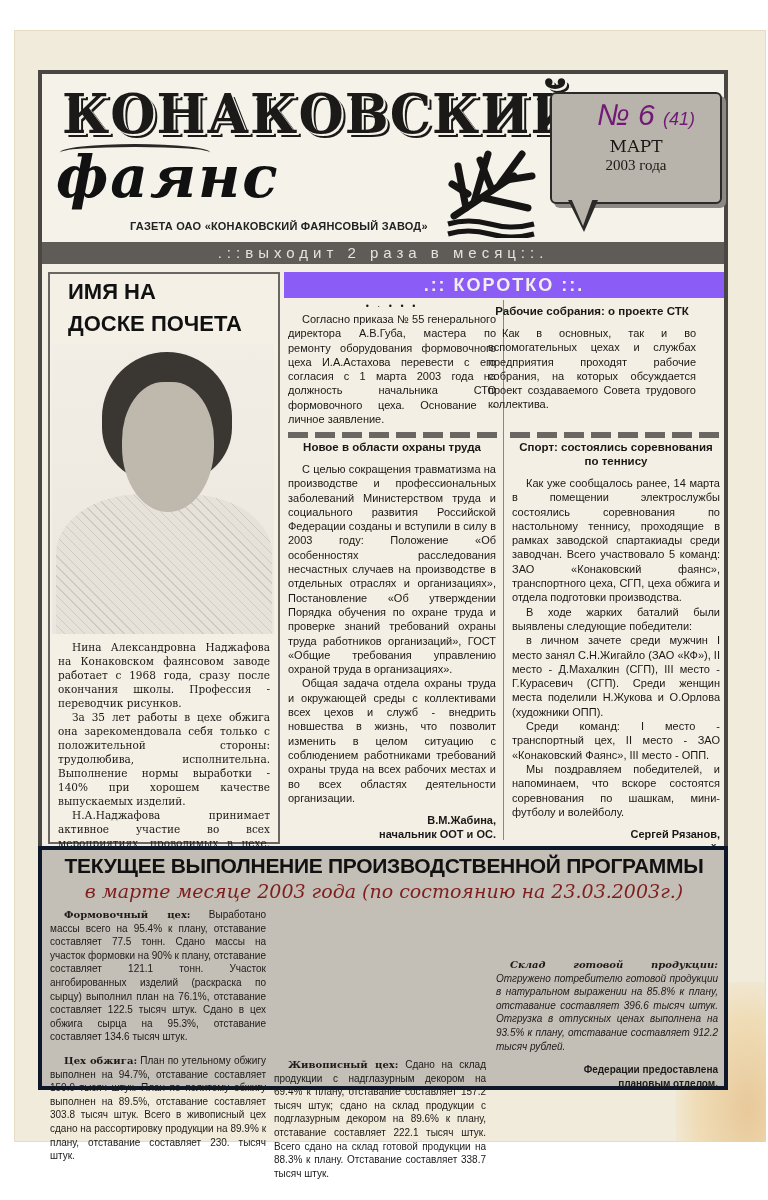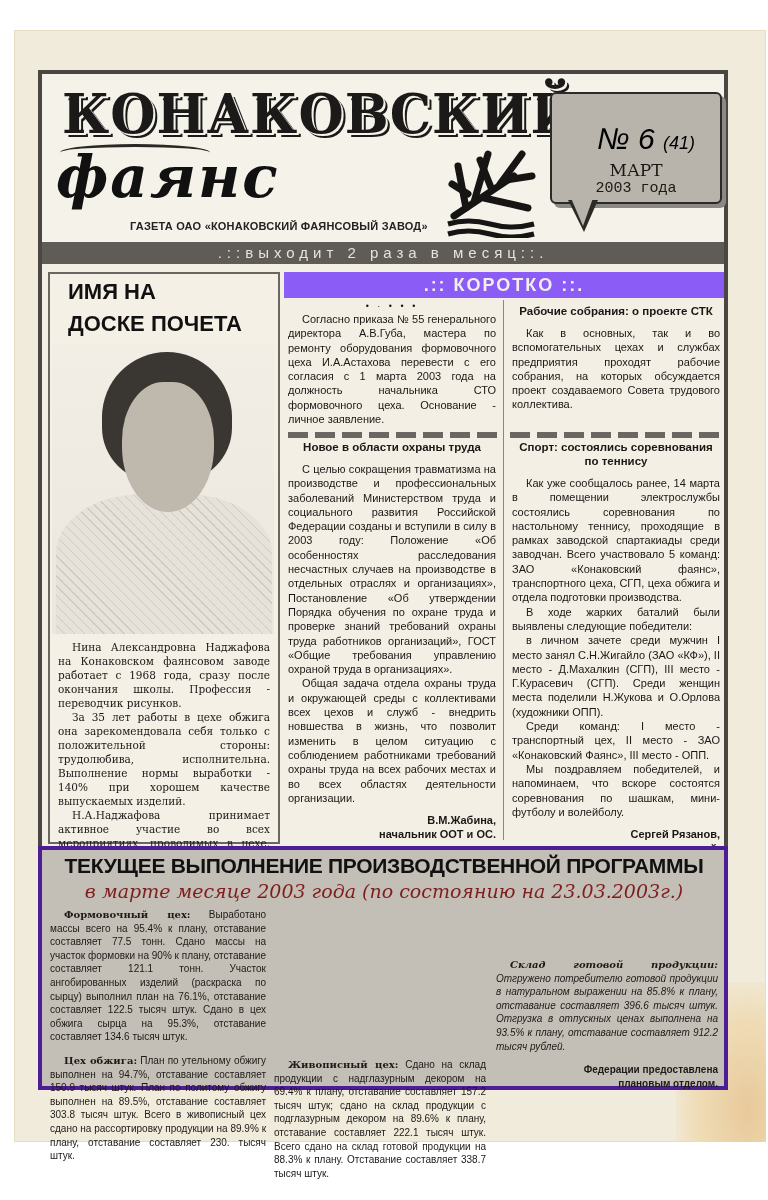--- a/index.html
+++ b/index.html
@@ -11,24 +11,24 @@
   
   .mast { position:absolute; left:42px; top:74px; width:682px; height:168px; background:#f5f2ea; }
   .title1 { position:absolute; left:20px; top:10px; font-family:"DejaVu Serif", serif; font-weight:bold; font-size:52px; letter-spacing:1px; color:#1b1a18; text-shadow:2px 2px 0 #f5f2ea, 4px 4px 0 #1b1a18; line-height:60px; transform:scaleY(1.05); }
   .swirl { position:absolute; left:18px; top:70px; width:150px; height:14px; border-top:3px solid #2a2825; border-radius:50% 50% 0 0; }
   .title2 { position:absolute; left:14px; top:68px; font-family:"DejaVu Serif", serif; font-style:italic; font-weight:bold; font-size:58px; color:#111; letter-spacing:2px; line-height:70px; }
   .subtitle { position:absolute; left:88px; top:146px; font-size:11px; font-weight:bold; color:#222; letter-spacing:0.2px; }
   .logo { position:absolute; left:402px; top:72px; width:92px; height:92px; }
   .issue-box { position:absolute; left:508px; top:18px; width:168px; height:108px; background:#b8b4ac; border:2px solid #2b2a28; border-radius:6px; box-shadow:4px 4px 0 #8c8984; text-align:center; }
   .issue-tail { position:absolute; left:526px; top:126px; width:0; height:0; border-left:16px solid transparent; border-right:14px solid transparent; border-top:32px solid #2b2a28; }
   .issue-tail:after { content:""; position:absolute; left:-13px; top:-34px; border-left:12px solid transparent; border-right:10px solid transparent; border-top:28px solid #b8b4ac; }
-  .issue-no { font-style:italic; font-size:30px; color:#000000; margin-top:28px; line-height:34px;padding-left:20px; }
+  .issue-no { font-style:italic; font-size:30px; color:#701a75; margin-top:4px; line-height:34px;padding-left:20px; }
   .issue-no .sm { font-size:18px; }
   .issue-month { font-family:"DejaVu Serif", serif; font-size:17px; line-height:20px; }
-  .issue-year { font-family:Liberation Mono, monospace; font-size:15px; line-height:18px; }
+  .issue-year { font-family:Liberation Serif, serif; font-size:15px; line-height:18px; }
 
   .freq { position:absolute; left:42px; top:242px; width:682px; height:22px; background:#5f5c58; color:#e6e3dc; font-size:15px; letter-spacing:5px; text-align:center; line-height:22px; }
 
   
   .leftcol { position:absolute; left:48px; top:272px; width:228px; height:568px; border:2px solid #6a6662; background:#f4f0e6; }
   .left-head { position:absolute; left:18px; top:2px; font-weight:bold; font-size:22px; line-height:32px; color:#111; }
   .photo { position:absolute; left:2px; top:70px; width:222px; height:290px; background:linear-gradient(#f2eee6,#ebe7de); overflow:hidden; }
   .photo .hair { position:absolute; left:50px; top:8px; width:130px; height:130px; background:#3a3632; border-radius:50% 50% 42% 42%; }
   .photo .face { position:absolute; left:70px; top:38px; width:92px; height:130px; background:#bfb8ad; border-radius:45% 45% 50% 50%; }
   .photo .body { position:absolute; left:4px; top:150px; width:216px; height:150px; background:repeating-linear-gradient(45deg,#e6e2da 0 6px,#cfcac1 6px 7px), #e6e2da; border-radius:40% 40% 0 0; }
@@ -40,21 +40,21 @@
   .kcol { position:absolute; font-size:11px; line-height:14.3px; text-align:justify; color:#1a1816; }
   .kcol p { margin:0; text-indent:14px; }
   .khead { font-weight:bold; text-align:center; font-size:11.5px; line-height:14px; margin:4px 0 8px; }
   .dots { text-align:center; font-size:9px; letter-spacing:3px; line-height:12px; }
   .vdiv { position:absolute; left:503px; top:300px; width:1px; height:540px; background:#8a8680; }
   .dash { position:absolute; height:6px; background:repeating-linear-gradient(90deg,#6a6662 0 20px,transparent 20px 27px); }
   .sig { font-weight:bold; text-align:right; font-size:11px; line-height:14px; margin-top:8px; }
   .sig div { text-indent:0; }
 
   
-  .prod { position:absolute; left:38px; top:846px; width:690px; height:244px; background:#c3bfb6; border:4px solid #4c1d95; box-sizing:border-box; }
+  .prod { position:absolute; left:38px; top:846px; width:690px; height:244px; background:#c3bfb6; border:4px solid #0f172a; box-sizing:border-box; }
   .prod-title { position:absolute; left:6px; top:4px; width:672px; font-weight:bold; font-size:21px; color:#111; text-align:center; letter-spacing:-0.3px; }
   .prod-sub { position:absolute; left:6px; top:30px; width:672px; font-family:"DejaVu Serif", serif; font-style:italic; font-size:19px; color:#7f1d1d; text-align:center; }
   .pcol { position:absolute; top:58px; font-size:10px; line-height:13.6px; text-align:justify; color:#1c1a18; }
   .pcol p { margin:0 0 10px; text-indent:14px; }
   .pcol .lead { font-family:"DejaVu Serif", serif; font-weight:bold; font-size:10px; }
   .pcol .note { font-weight:bold; text-align:right; font-size:10px; text-indent:0; }
 </style>
 </head>
 <body>
 
@@ -111,21 +111,21 @@
   </div>
 </div>
 
 <div class="korotko-bar">.:: КОРОТКО ::.</div>
 <div class="vdiv"></div>
 
 <div class="kcol" style="left:288px; top:300px; width:208px;">
   <div class="dots">• · • • •</div>
   <p>Согласно приказа № 55 генерального директора А.В.Губа, мастера по ремонту оборудования формовочного цеха И.А.Астахова перевести с его согласия с 1 марта 2003 года на должность начальника СТО формовочного цеха. Основание - личное заявление.</p>
 </div>
-<div class="kcol" style="left:512px; top:300px; width:208px;">
+<div class="kcol" style="left:488px; top:300px; width:208px;">
   <div class="khead">Рабочие собрания: о проекте СТК</div>
   <p>Как в основных, так и во вспомогательных цехах и службах предприятия проходят рабочие собрания, на которых обсуждается проект создаваемого Совета трудового коллектива.</p>
 </div>
 
 <div class="dash" style="left:288px; top:432px; width:210px;"></div>
 <div class="dash" style="left:510px; top:432px; width:212px;"></div>
 
 <div class="kcol" style="left:288px; top:436px; width:208px;">
   <div class="khead">Новое в области охраны труда</div>
   <p>С целью сокращения травматизма на производстве и профессиональных заболеваний Министерством труда и социального развития Российской Федерации созданы и вступили в силу в 2003 году: Положение «Об особенностях расследования несчастных случаев на производстве в отдельных отраслях и организациях», Постановление «Об утверждении Порядка обучения по охране труда и проверке знаний требований охраны труда работников организаций», ГОСТ «Общие требования управлению охраной труда в организациях».</p>

